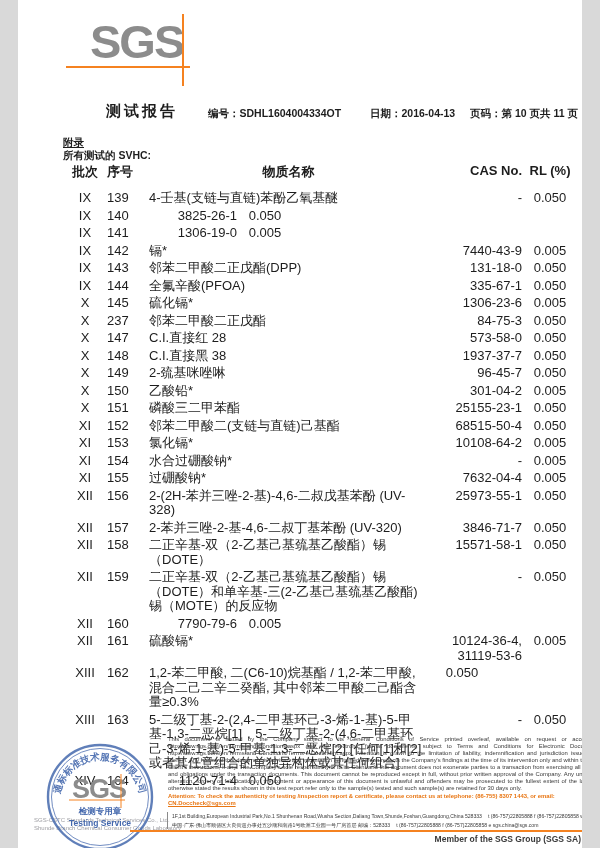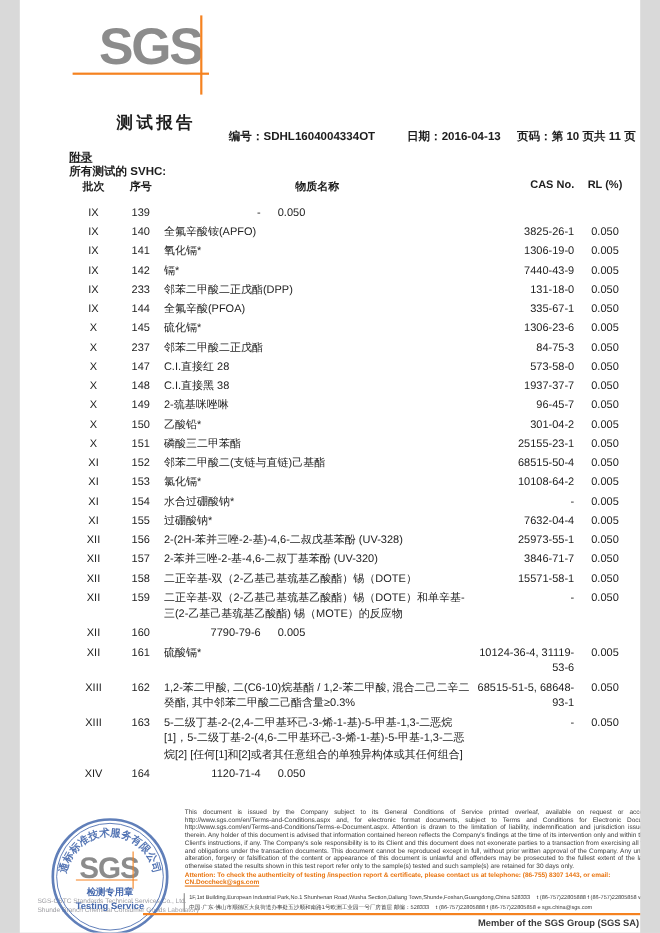--- a/index.html
+++ b/index.html
@@ -4,33 +4,33 @@
 <style>
   html,body{margin:0;padding:0;background:#d9d9d9;}
   .page{position:relative;width:564px;height:848px;margin:0 auto;background:#ffffff;
         overflow:hidden;font-family:"Liberation Sans","DejaVu Sans",sans-serif;color:#1d1d1d;}
   
   .logo-text{position:absolute;left:72px;top:18px;font-size:47px;font-weight:bold;
              color:#8c8c8c;letter-spacing:-2px;line-height:1;}
   .logo-hline{position:absolute;left:48px;top:66px;width:124px;height:2px;background:#f58220;}
   .logo-vline{position:absolute;left:164px;top:14px;width:2px;height:72px;background:#f58220;}
   .doc-title{position:absolute;left:88px;top:102px;font-size:15px;font-weight:bold;letter-spacing:3px;}
-  .meta{position:absolute;top:117px;font-size:10.5px;font-weight:bold;white-space:nowrap;}
+  .meta{position:absolute;top:107px;font-size:10.5px;font-weight:bold;white-space:nowrap;}
   .meta-no{left:190px;} .meta-date{left:352px;} .meta-page{left:452px;}
   
   .annex-title{position:absolute;left:45px;top:136px;font-size:10.5px;font-weight:bold;text-decoration:underline;}
   .annex-sub{position:absolute;left:45px;top:149px;font-size:10.5px;font-weight:bold;}
   
-  .svhc-table{position:absolute;left:45px;top:163px;width:520px;font-size:10px;}
+  .svhc-table{position:absolute;left:45px;top:163px;width:520px;font-size:13px;}
   .t-head{display:flex;font-weight:bold;}
   .t-body{margin-top:10px;}
   .t-row{display:flex;align-items:flex-start;margin-bottom:3px;line-height:14.5px;}
   .c{flex:none;}
   .c.batch{width:44px;text-align:center;}
-  .c.no{width:42px;text-align:center;}
+  .c.no{width:42px;text-align:left;}
   .c.name{width:285px;text-align:left;padding-right:6px;box-sizing:border-box;}
   .t-head .c.name{text-align:center;}
   .c.cas{width:88px;text-align:right;}
   .c.rl{width:56px;text-align:center;}
   
   .company-lines{position:absolute;left:16px;top:817px;width:145px;font-size:6px;
                  line-height:7.6px;color:#9d9da2;white-space:nowrap;}
   .stamp-svg{position:absolute;left:27px;top:742px;}
   .foot-text{position:absolute;left:150px;top:736px;width:442px;}
   .disclaimer{margin:0;font-size:5.9px;line-height:7.05px;text-align:justify;color:#3a3a3a;}
@@ -66,47 +66,46 @@
       <div class="c batch">批次</div>
       <div class="c no">序号</div>
       <div class="c name">物质名称</div>
       <div class="c cas">CAS No.</div>
       <div class="c rl">RL (%)</div>
     </div>
     <div class="t-body">
         <div class="t-row">
       <div class="c batch">IX</div>
       <div class="c no">139</div>
+      <div class="c name">4-壬基(支链与直链)苯酚乙氧基醚</div>
       <div class="c cas">-</div>
       <div class="c rl">0.050</div>
     </div>
         <div class="t-row">
       <div class="c batch">IX</div>
       <div class="c no">140</div>
-      <div class="c name">全氟辛酸铵(APFO)</div>
       <div class="c cas">3825-26-1</div>
       <div class="c rl">0.050</div>
     </div>
         <div class="t-row">
       <div class="c batch">IX</div>
       <div class="c no">141</div>
-      <div class="c name">氧化镉*</div>
       <div class="c cas">1306-19-0</div>
       <div class="c rl">0.005</div>
     </div>
         <div class="t-row">
       <div class="c batch">IX</div>
       <div class="c no">142</div>
       <div class="c name">镉*</div>
       <div class="c cas">7440-43-9</div>
       <div class="c rl">0.005</div>
     </div>
         <div class="t-row">
       <div class="c batch">IX</div>
-      <div class="c no">233</div>
+      <div class="c no">143</div>
       <div class="c name">邻苯二甲酸二正戊酯(DPP)</div>
       <div class="c cas">131-18-0</div>
       <div class="c rl">0.050</div>
     </div>
         <div class="t-row">
       <div class="c batch">IX</div>
       <div class="c no">144</div>
       <div class="c name">全氟辛酸(PFOA)</div>
       <div class="c cas">335-67-1</div>
       <div class="c rl">0.050</div>
@@ -226,21 +225,20 @@
       <div class="c batch">XII</div>
       <div class="c no">161</div>
       <div class="c name">硫酸镉*</div>
       <div class="c cas">10124-36-4, 31119-53-6</div>
       <div class="c rl">0.005</div>
     </div>
         <div class="t-row">
       <div class="c batch">XIII</div>
       <div class="c no">162</div>
       <div class="c name">1,2-苯二甲酸, 二(C6-10)烷基酯 / 1,2-苯二甲酸, 混合二己二辛二癸酯, 其中邻苯二甲酸二己酯含量≥0.3%</div>
-      <div class="c cas">68515-51-5, 68648-93-1</div>
       <div class="c rl">0.050</div>
     </div>
         <div class="t-row">
       <div class="c batch">XIII</div>
       <div class="c no">163</div>
       <div class="c name">5-二级丁基-2-(2,4-二甲基环己-3-烯-1-基)-5-甲基-1,3-二恶烷[1]，5-二级丁基-2-(4,6-二甲基环己-3-烯-1-基)-5-甲基-1,3-二恶烷[2] [任何[1]和[2]或者其任意组合的单独异构体或其任何组合]</div>
       <div class="c cas">-</div>
       <div class="c rl">0.050</div>
     </div>
         <div class="t-row">

